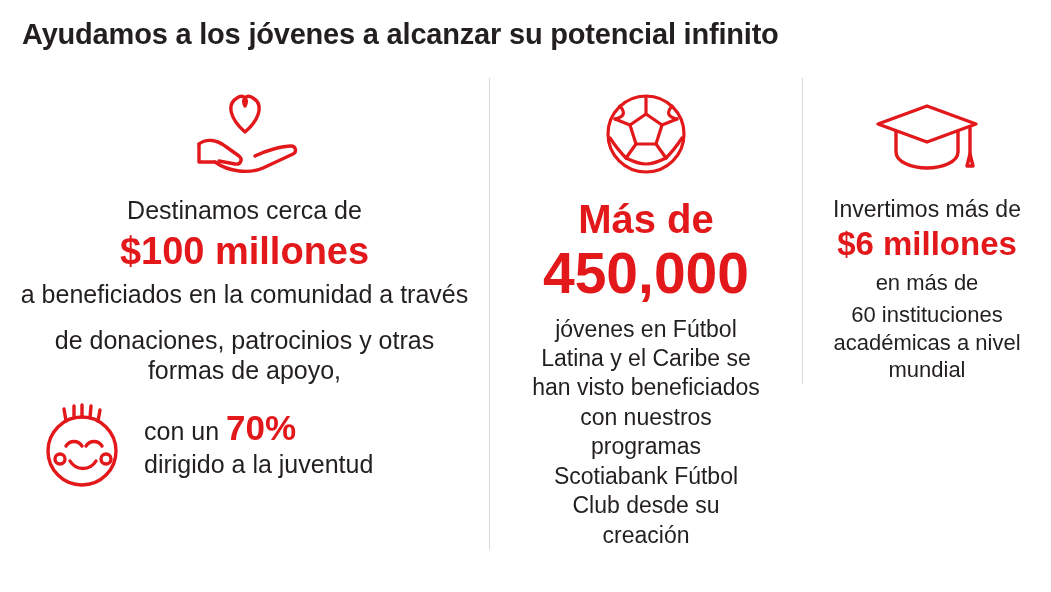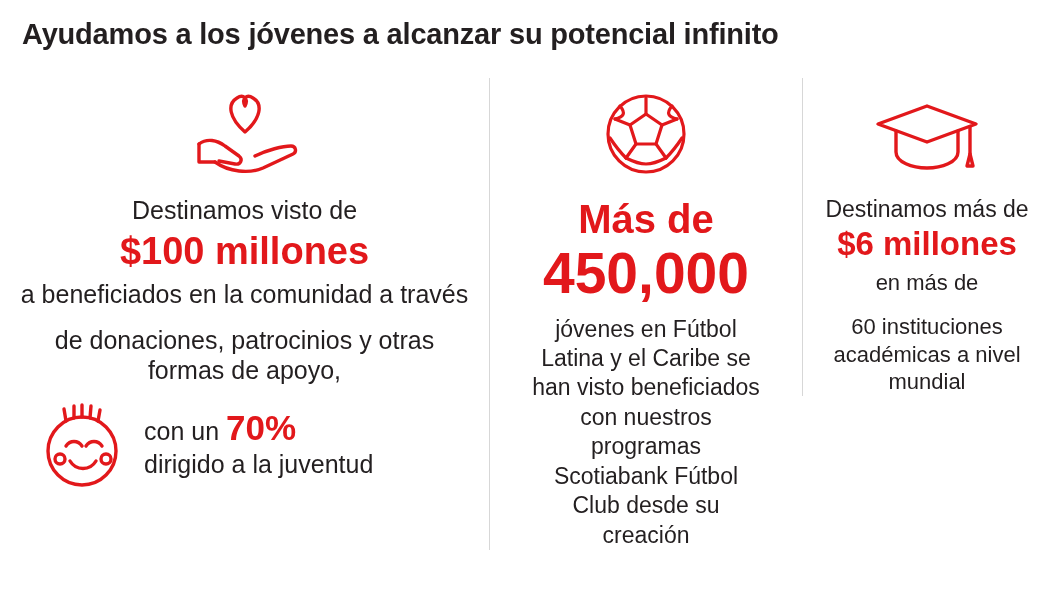--- a/index.html
+++ b/index.html
@@ -112,21 +112,21 @@
     <div class="col col-1">
       <div class="icon-wrap">
         <svg width="120" height="96" viewBox="0 0 120 96" fill="none" stroke="#e2181b" stroke-width="3.4" stroke-linecap="round" stroke-linejoin="round">
           <path d="M60 48 C44 34, 42 20, 52 14 C58 10, 64 14, 60 22 C56 14, 62 10, 68 14 C78 20, 76 34, 60 48 Z" transform="translate(0,-2)"></path>
           <path d="M14 58 L14 76 L30 76"></path>
           <path d="M14 58 C22 52, 32 54, 40 60 L54 70 C58 73, 56 79, 50 78 L34 75"></path>
           <path d="M30 76 C44 86, 64 88, 78 82 L108 68 C112 66, 111 60, 106 60 C98 60, 82 64, 70 70"></path>
         </svg>
       </div>
       <div class="text-block">
-        <span class="line plain c1-l1">Destinamos visto de</span>
+        <span class="line plain c1-l1">Destinamos cerca de</span>
         <span class="line big-red c1-l2">$100 millones</span>
         <span class="line plain c1-body">a beneficiados en la comunidad a través</span>
         <span class="line plain c1-body" style="margin-top:16px">de donaciones, patrocinios y otras</span>
         <span class="line plain c1-body" style="margin-top:0">formas de apoyo,</span>
       </div>
       <div class="c1-bottom">
         <div class="face-icon">
           <svg width="104" height="104" viewBox="0 0 104 104" fill="none" stroke="#e2181b" stroke-width="3.4" stroke-linecap="round" stroke-linejoin="round">
             <circle cx="52" cy="60" r="34"></circle>
             <path d="M36 30 L34 18 M44 27 L44 15 M52 26 L52 14 M60 27 L61 15 M68 30 L70 19"></path>
@@ -181,23 +181,23 @@
     <div class="col col-3">
       <div class="icon-wrap">
         <svg width="110" height="90" viewBox="0 0 110 90" fill="none" stroke="#e2181b" stroke-width="3.4" stroke-linecap="round" stroke-linejoin="round">
           <path d="M55 14 L104 32 L55 50 L6 32 Z"></path>
           <path d="M24 39 L24 60 C24 70, 40 76, 55 76 C70 76, 86 70, 86 60 L86 39"></path>
           <path d="M98 35 L98 62"></path>
           <path d="M98 62 L95 74 L101 74 Z"></path>
         </svg>
       </div>
       <div class="text-block">
-        <span class="line plain c3-l1">Destinamos más de</span>
+        <span class="line plain c3-l1">Invertimos más de</span>
         <span class="line big-red c3-l2">$6 millones</span>
         <span class="line plain c3-body">en más de</span>
-        <span class="line plain c3-body" style="margin-top:17px">60 instituciones</span>
+        <span class="line plain c3-body" style="margin-top:5px">60 instituciones</span>
         <span class="line plain c3-body" style="margin-top:0">académicas a nivel</span>
         <span class="line plain c3-body" style="margin-top:0">mundial</span>
       </div>
     </div>
 
   </div>
 </div>
 
 </body></html>

